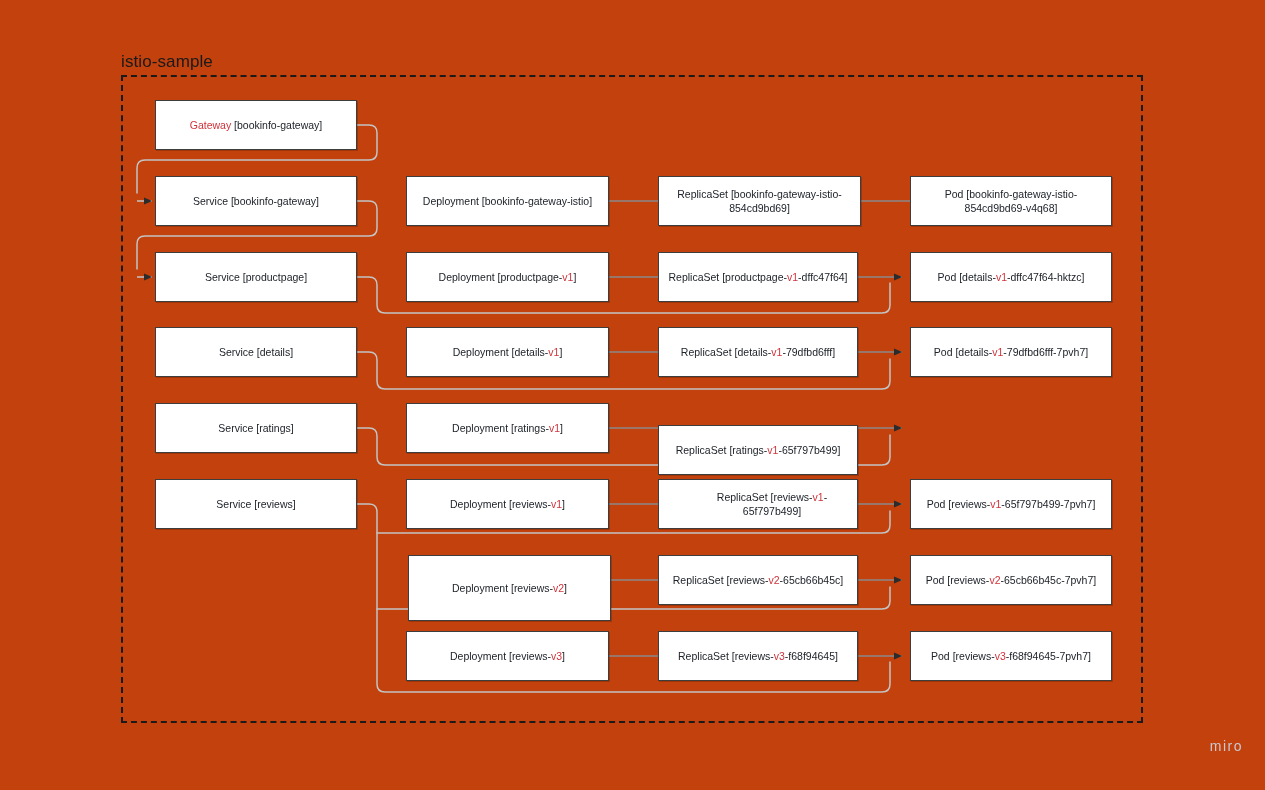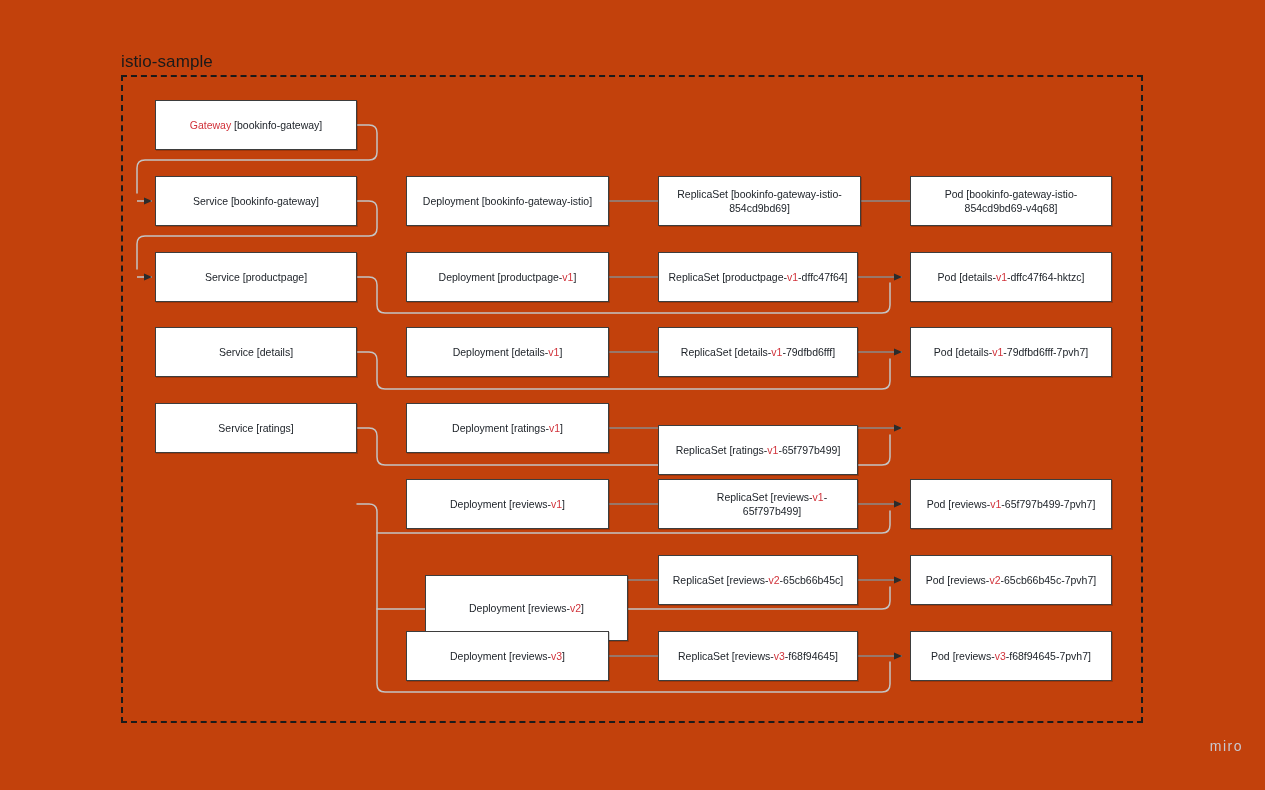--- a/index.html
+++ b/index.html
@@ -160,20 +160,23 @@
   </div>
 
   <div class="node" style="left:155px; top:327px; width:202px; height:50px;">
     <span class="lbl">Service [details]</span>
   </div>
 
   <div class="node" style="left:155px; top:403px; width:202px; height:50px;text-align:center;">
     <span class="lbl">Service [ratings]</span>
   </div>
 
+  <div class="node" style="left:155px; top:479px; width:202px; height:50px;">
+    <span class="lbl">Service [reviews]</span>
+  </div>
 
   <div class="node" style="left:406px; top:176px; width:203px; height:50px;">
     <span class="lbl"><span>Deployment [bookinfo-gateway-istio]</span></span>
   </div>
 
   <div class="node" style="left:406px; top:252px; width:203px; height:50px;">
     <span class="lbl"><span>Deployment [productpage-</span><span class="ver">v1</span><span>]</span></span>
   </div>
 
   <div class="node" style="left:406px; top:327px; width:203px; height:50px;">
@@ -181,21 +184,21 @@
   </div>
 
   <div class="node" style="left:406px; top:403px; width:203px; height:50px;">
     <span class="lbl"><span>Deployment [ratings-</span><span class="ver">v1</span><span>]</span></span>
   </div>
 
   <div class="node" style="left:406px; top:479px; width:203px; height:50px;">
     <span class="lbl"><span>Deployment [reviews-</span><span class="ver">v1</span><span>]</span></span>
   </div>
 
-  <div class="node" style="left:425px; top:555px; width:203px; height:66px;margin-top:20px;">
+  <div class="node" style="left:408px; top:555px; width:203px; height:66px;">
     <span class="lbl"><span>Deployment [reviews-</span><span class="ver">v2</span><span>]</span></span>
   </div>
 
   <div class="node" style="left:406px; top:631px; width:203px; height:50px;">
     <span class="lbl"><span>Deployment [reviews-</span><span class="ver">v3</span><span>]</span></span>
   </div>
 
   <div class="node" style="left:658px; top:176px; width:203px; height:50px;">
     <span class="lbl"><span>ReplicaSet [bookinfo-gateway-istio-854cd9bd69]</span></span>
   </div>

